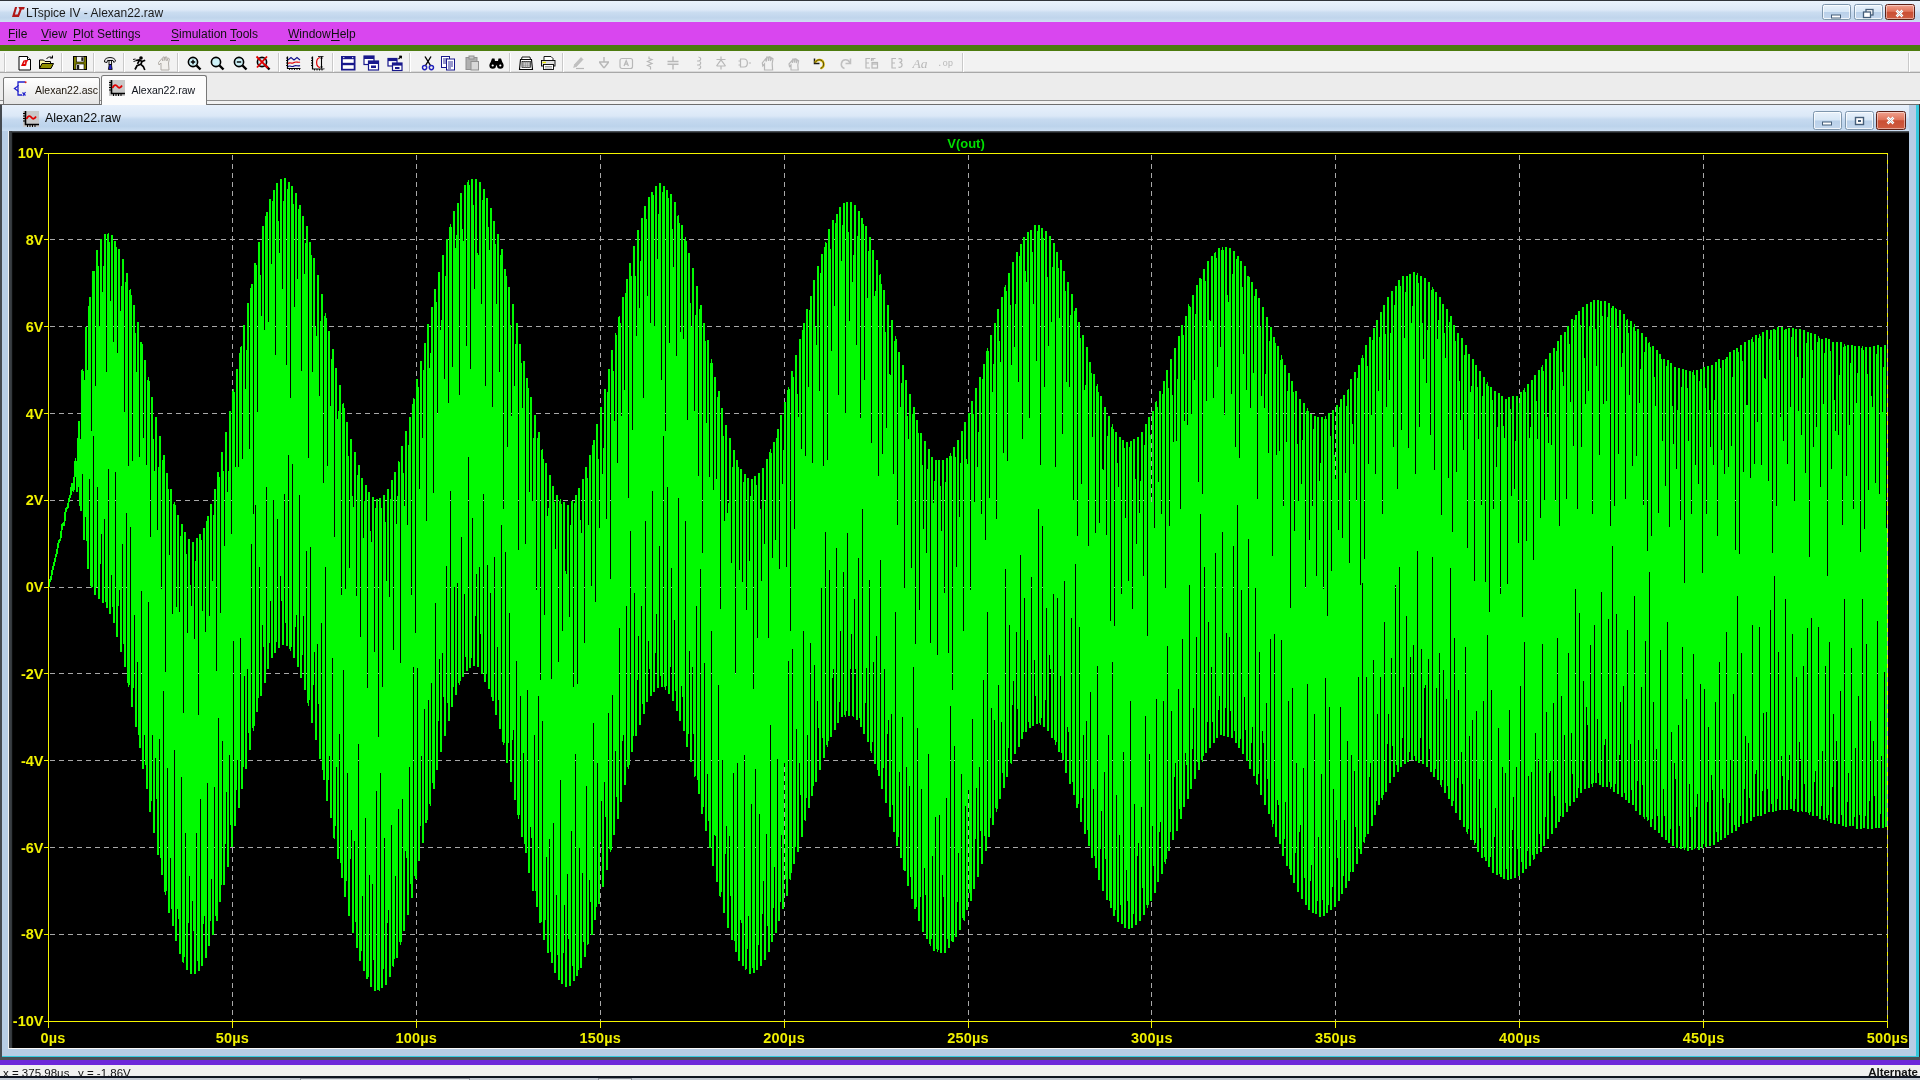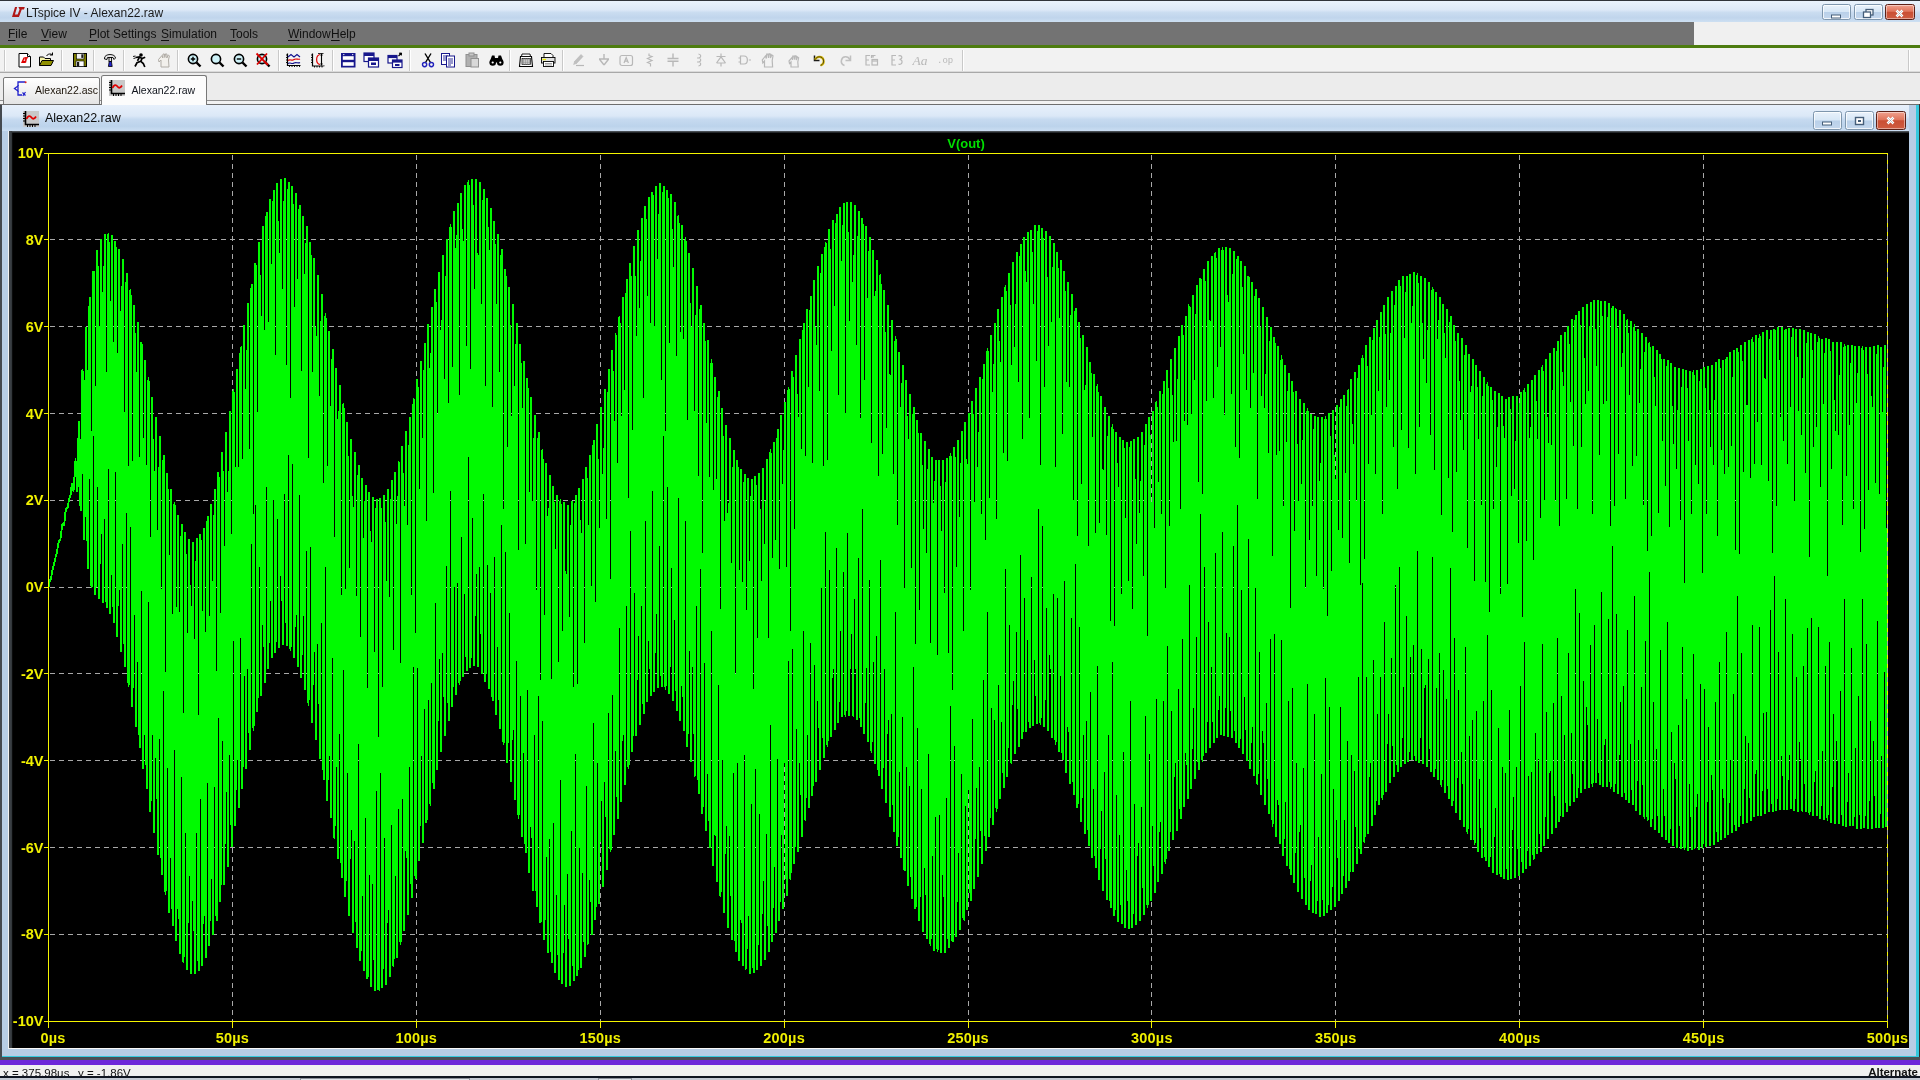--- a/index.html
+++ b/index.html
@@ -5,24 +5,24 @@
 .abs { position:absolute; }
 #titlebar { position:absolute; left:0; top:0; width:1920px; height:22px;
   background:linear-gradient(180deg,#eaf3fc 0%,#dde9f7 42%,#cadcf0 55%,#c0d5ec 80%,#cddff2 100%);
   border-top:1px solid #30343a;text-align:center; }
 #title-text { position:absolute; left:26px; top:4.5px; font-size:12px; color:#1a1a1a; }
 .wbtn { position:absolute; border:1px solid #7e96ad; border-radius:2.5px;
   background:linear-gradient(180deg,#e9f2fb 0%,#d7e7f6 48%,#b9d0e9 52%,#c4d7ed 100%);
   box-shadow:inset 0 0 0 1px rgba(255,255,255,0.75); }
 .wbtn.close { background:linear-gradient(180deg,#f0a18e 0%,#e0755c 45%,#c94f34 52%,#cf5c41 100%);
   border-color:#5c2016; box-shadow:inset 0 0 0 1px rgba(255,255,255,0.45); }
-#menubar { position:absolute; left:0; top:22px; width:1694px; height:23px; background:#737373; }
+#menubar { position:absolute; left:0; top:22px; width:1920px; height:23px; background:#d946ef; }
 .mi { position:absolute; top:5px; font-size:12px; color:#101010; }
 .mi u { text-decoration:underline; text-underline-offset:1.5px; }
-#toolbar { position:absolute; left:0; top:45px; width:1920px; height:27px; background:#f2f2f2; border-top:3px solid #4d7c0f; border-bottom:1px solid #dadada; }
+#toolbar { position:absolute; left:0; top:45px; width:1920px; height:27px; background:#f2f2f2; border-top:6px solid #4d7c0f; border-bottom:1px solid #dadada; }
 .tbi { position:absolute; top:4px; }
 .tsep { position:absolute; top:2px; height:21px; width:2px; border-left:1px solid #c9c9c9; border-right:1px solid #ffffff; }
 #tabstrip { position:absolute; left:0; top:72px; width:1920px; height:32px; background:#ececec; border-top:1px solid #a8a8a8; }
 #pane-edge { position:absolute; left:0; top:26.5px; width:1920px; height:1px; background:#8f8f8f; }
 #pane-fill { position:absolute; left:0; top:27.5px; width:1920px; height:4px; background:#f2f2f2; }
 .tab { position:absolute; font-size:10.5px; }
 #tab1 { left:3px; top:4px; width:97px; height:32px; background:linear-gradient(180deg,#ffffff,#e0e0e0); border:1px solid #787878; border-radius:2px 2px 0 0; }
 #tab1 span { position:absolute; left:31px; top:6px; color:#1c140a; }
 #tab1 svg { position:absolute; left:8px; top:3px; }
 #tab2 { left:100.5px; top:2px; width:106px; height:30px; background:#fcfcfc; border:1px solid #787878; border-bottom:none; border-radius:2.5px 2.5px 0 0; z-index:3; }
@@ -67,22 +67,22 @@
         <rect x="8.5" y="7" width="7" height="5.5" fill="#fff" stroke="#455e79" stroke-width="1.3"></rect>
       </svg></div>
     <div class="wbtn close" style="left:1885.0px;top:2.5px;width:29px;height:16.5px;width:30px"><svg width="30" height="16.5" viewBox="0 0 29.0 16.5">
         <path d="M10 5.5 L16 11.5 M16 5.5 L10 11.5" stroke="#fff" stroke-width="2.6"></path>
         <path d="M10 5.5 L16 11.5 M16 5.5 L10 11.5" stroke="#3c4a5a" stroke-width="0.6" fill="none" opacity="0.5"></path>
       </svg></div>
 </div>
 <div id="menubar">
     <span class="mi" style="left:8px"><u>F</u>ile</span>
     <span class="mi" style="left:41px"><u>V</u>iew</span>
-    <span class="mi" style="left:89px"><u>P</u>lot Settings</span>
-    <span class="mi" style="left:161px"><u>S</u>imulation</span>
+    <span class="mi" style="left:73px"><u>P</u>lot Settings</span>
+    <span class="mi" style="left:171px"><u>S</u>imulation</span>
     <span class="mi" style="left:230px"><u>T</u>ools</span>
     <span class="mi" style="left:288px"><u>W</u>indow</span>
     <span class="mi" style="left:331px"><u>H</u>elp</span>
   </div>
 <div id="toolbar">
     <div class="tsep" style="left:3.5px"></div>
     <div class="tsep" style="left:61px"></div>
     <div class="tsep" style="left:92.5px"></div>
     <div class="tsep" style="left:123px"></div>
     <div class="tsep" style="left:177px"></div>

